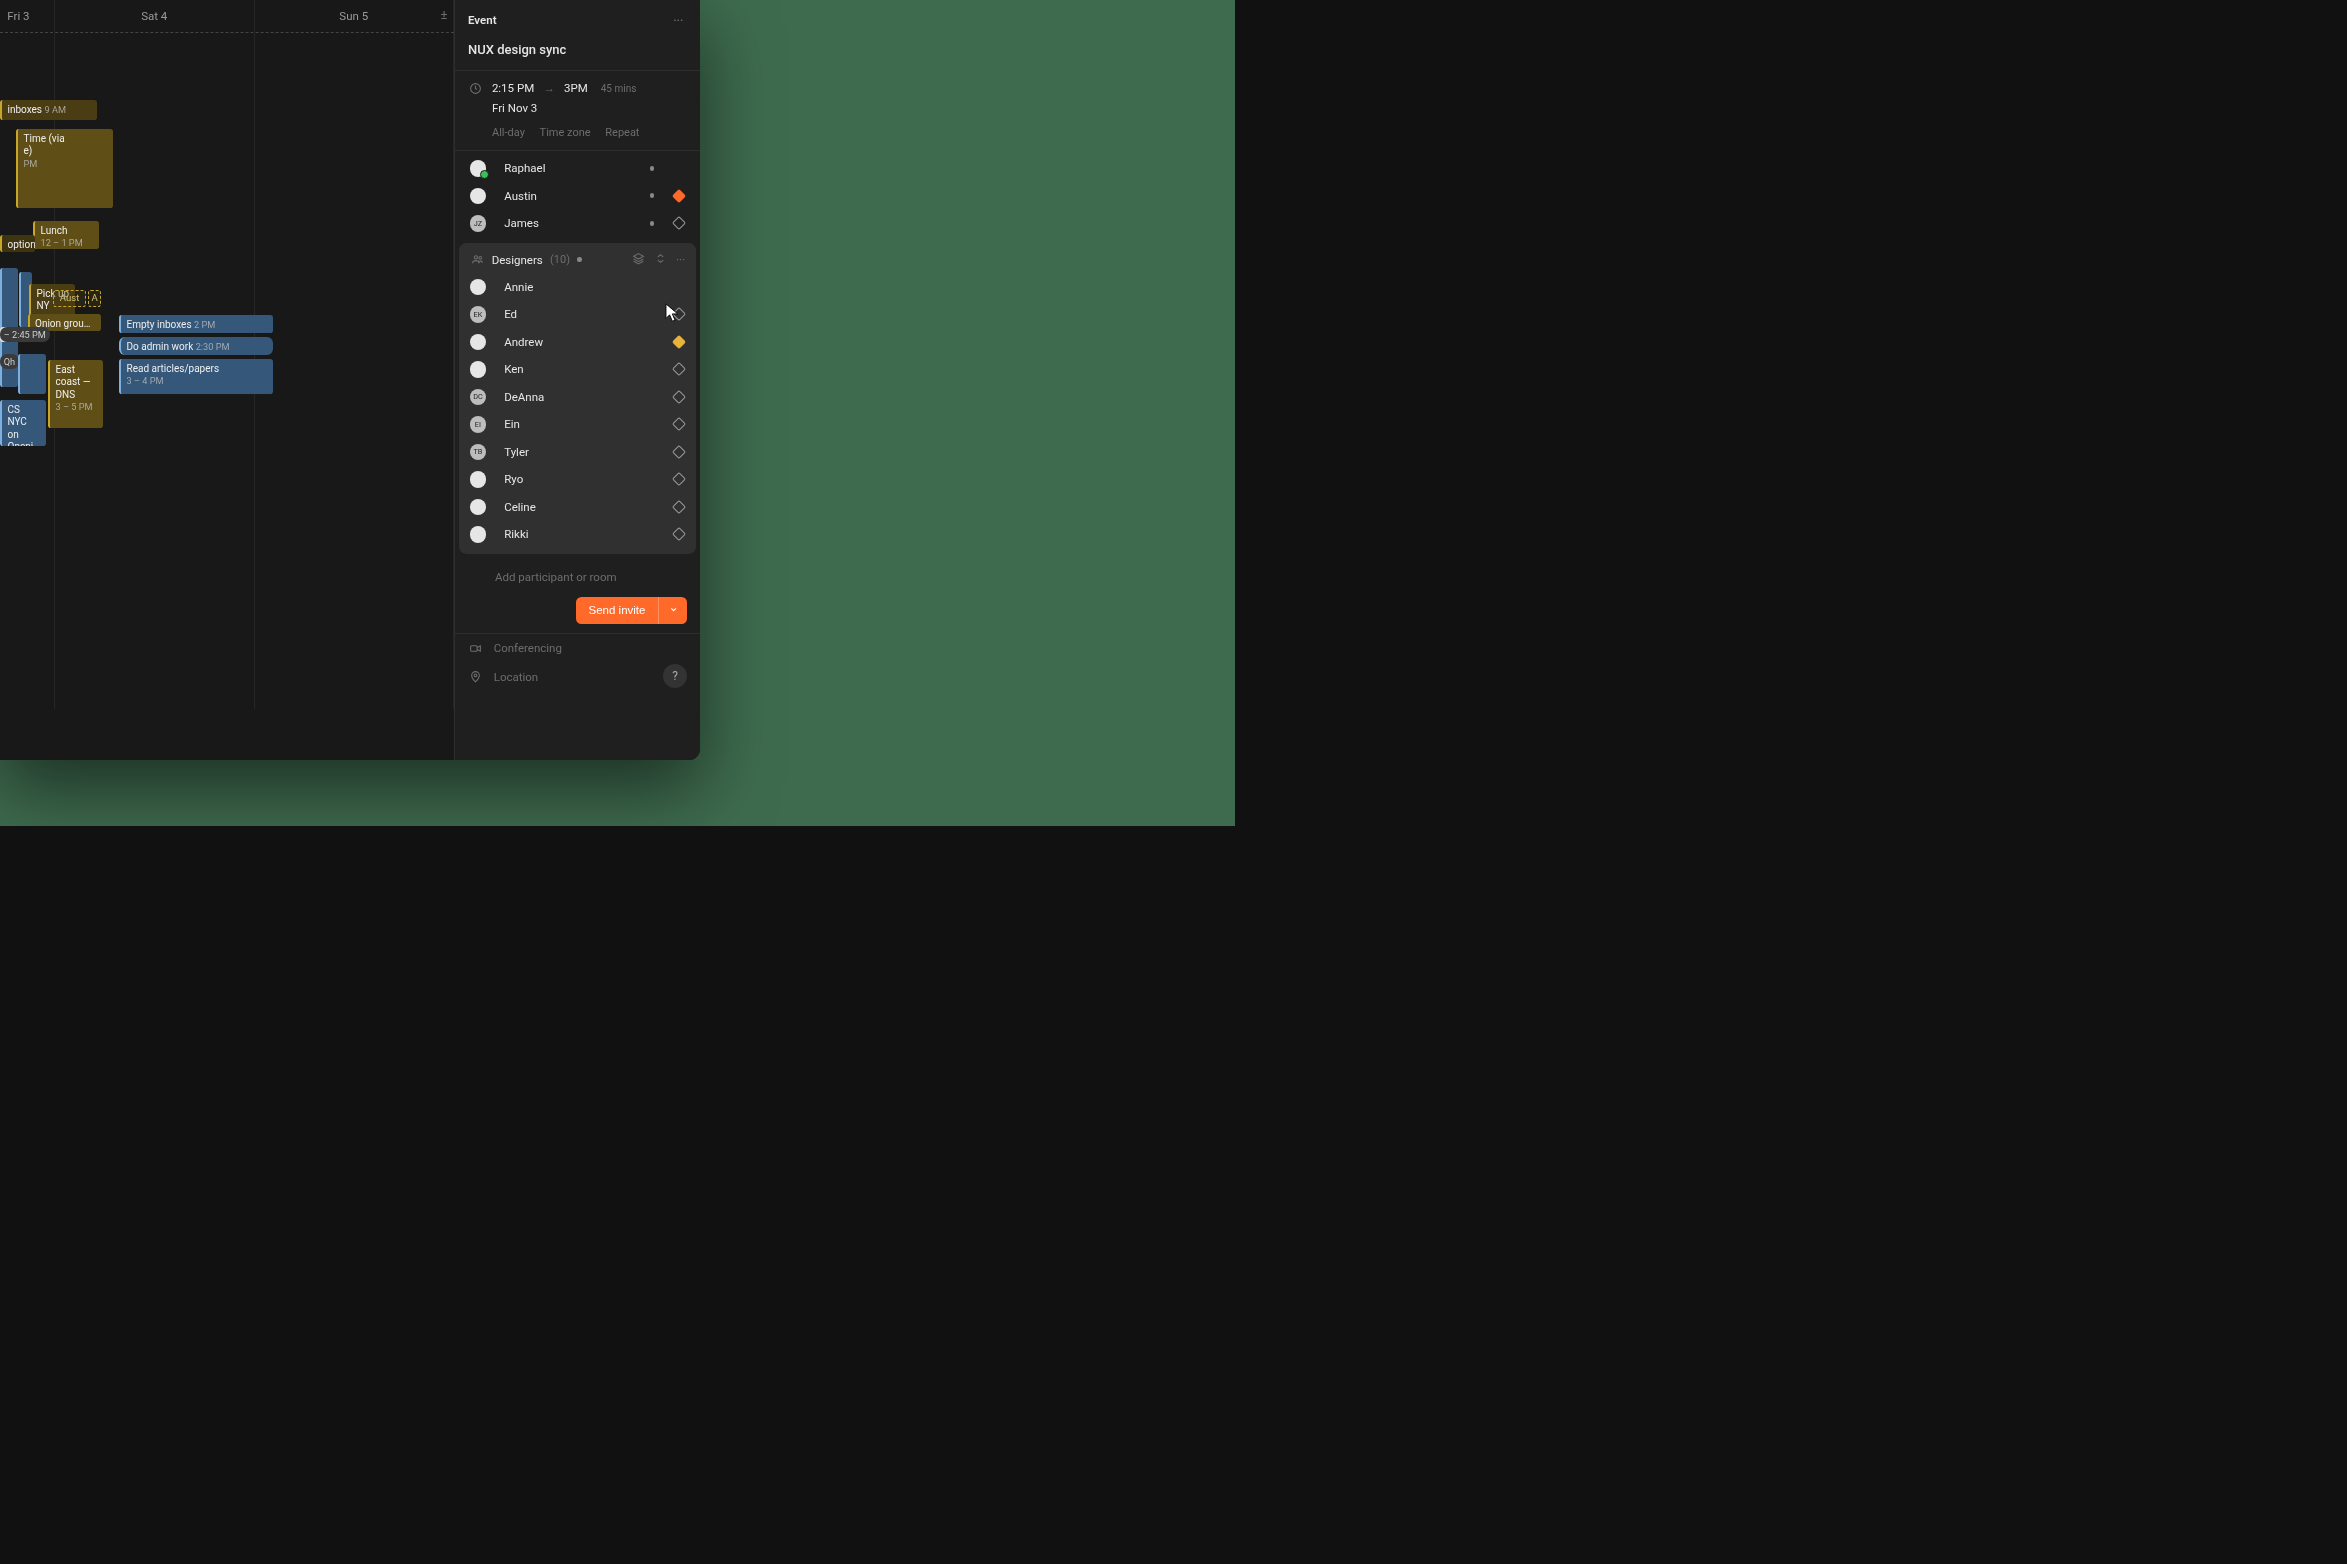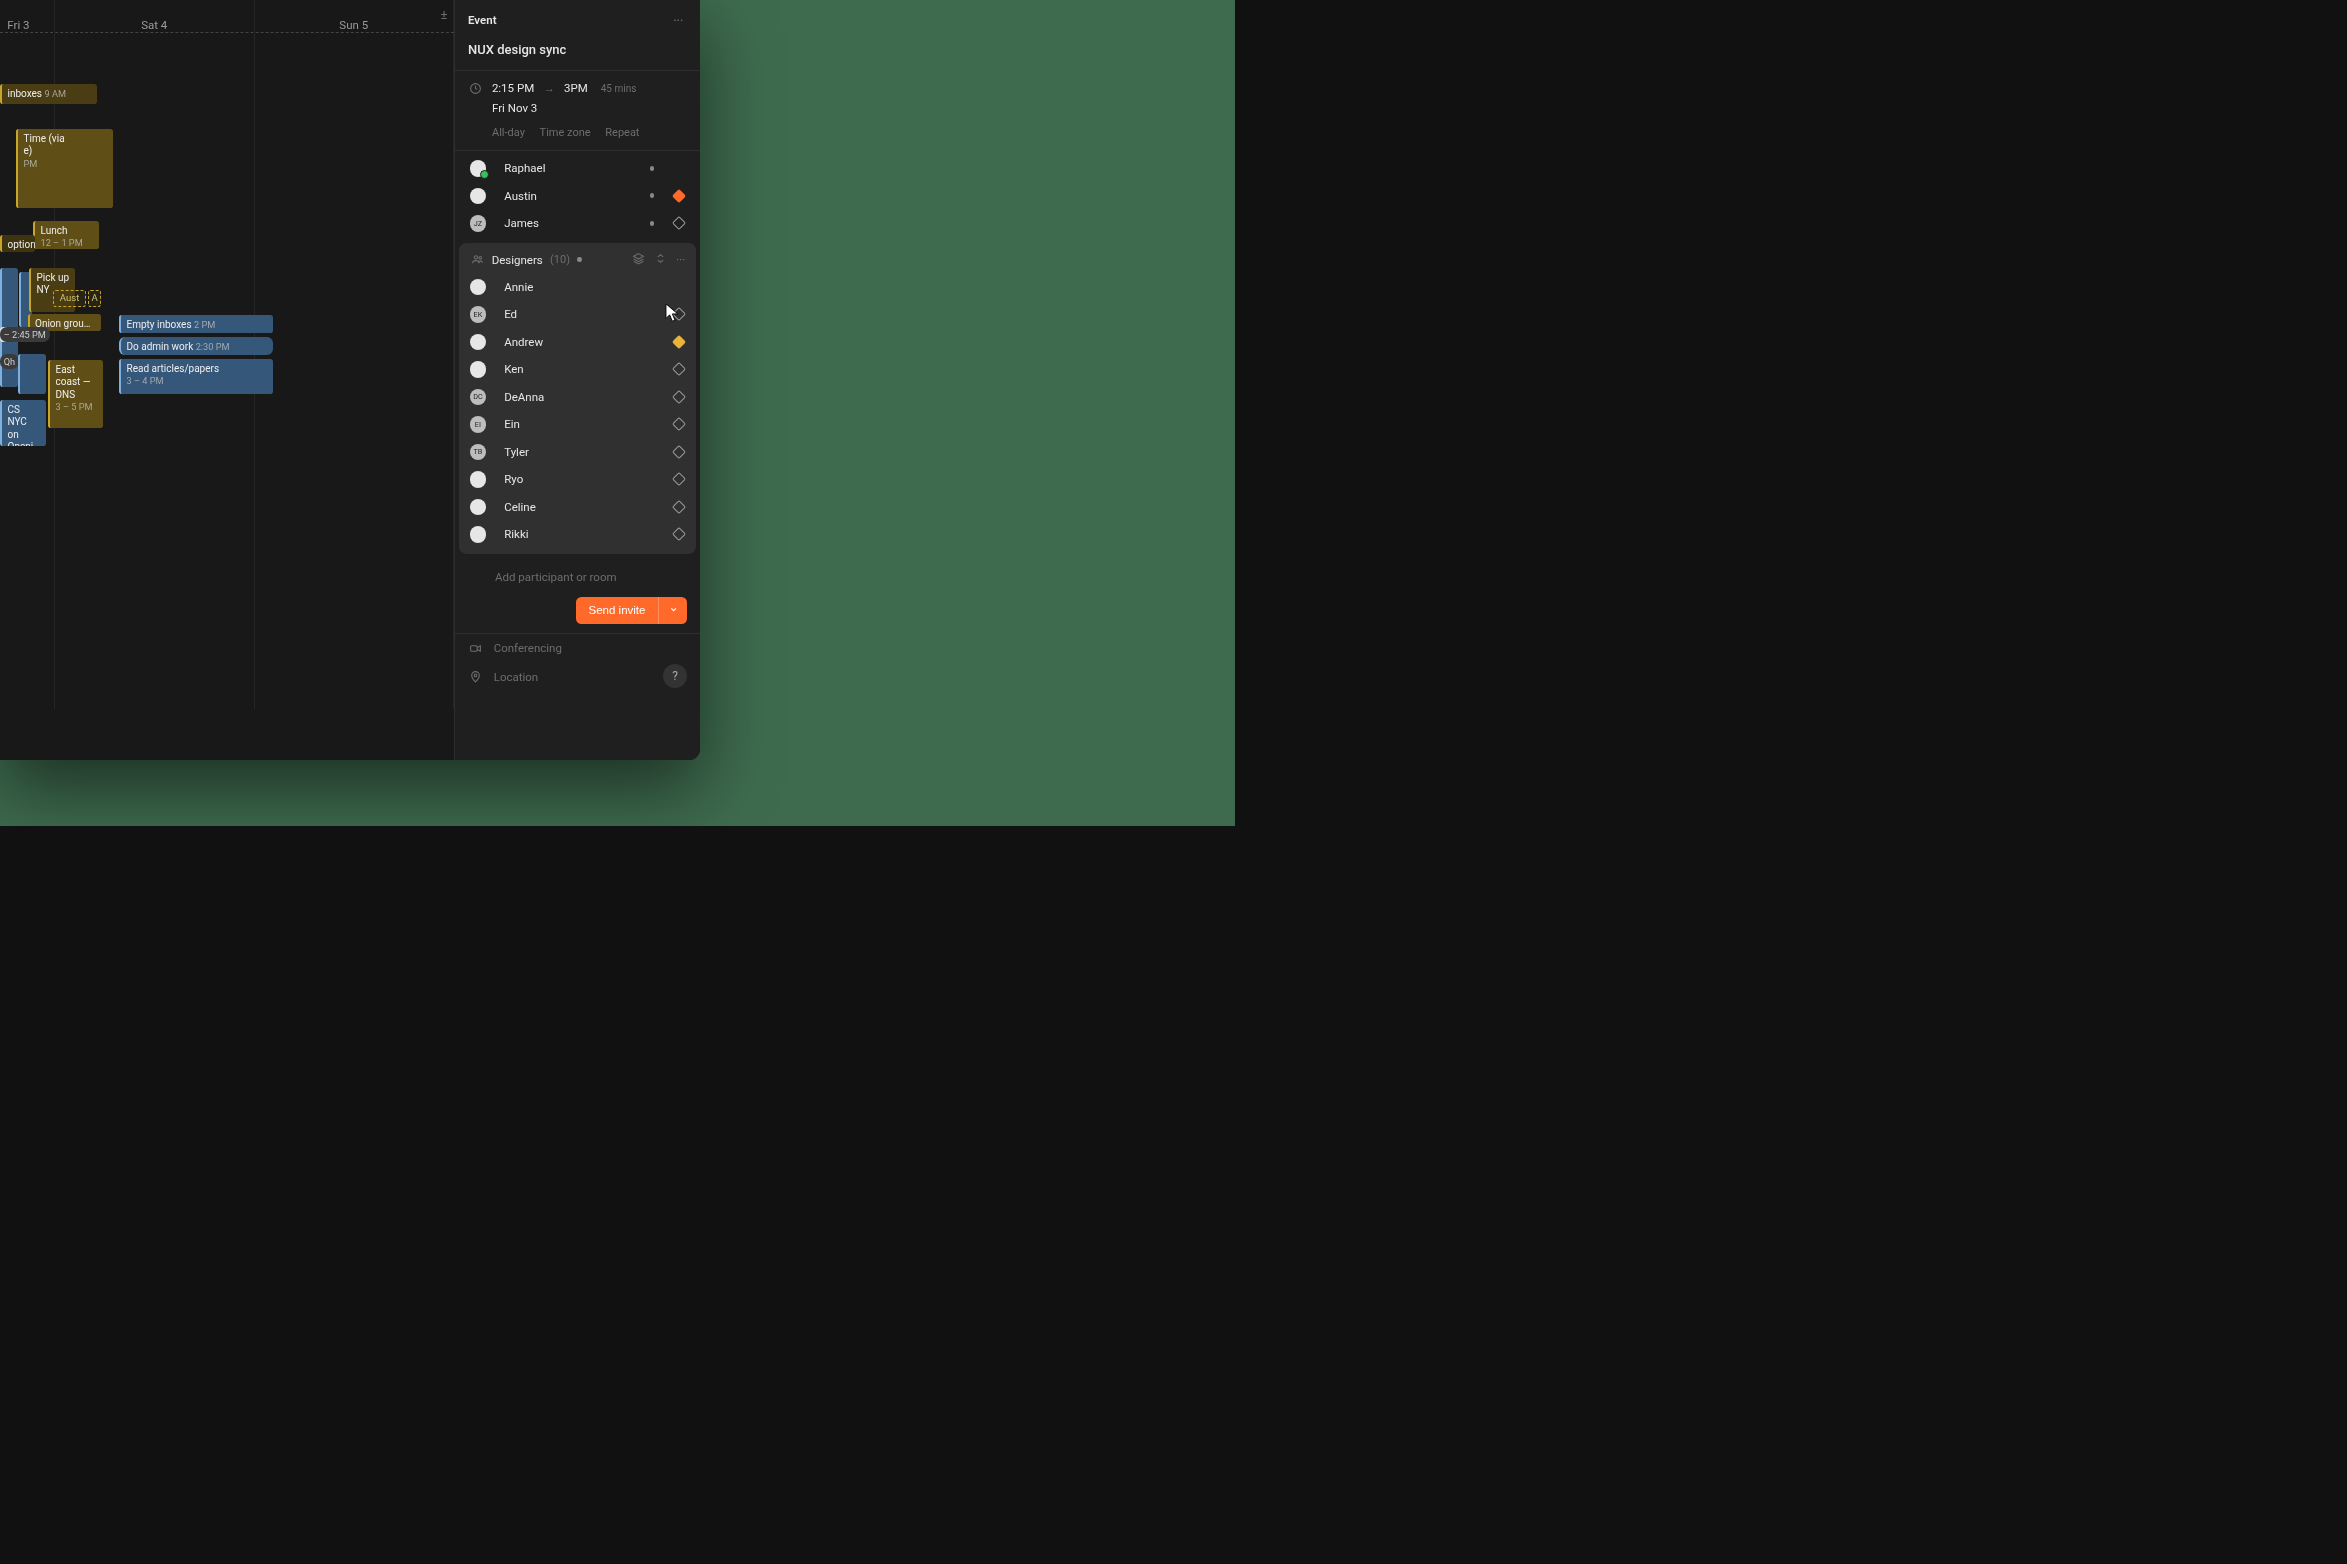--- a/index.html
+++ b/index.html
@@ -61,21 +61,21 @@
   .cal-header {
     display: flex;
     height: 33px;
     border-bottom: 0.9px dashed #444;
     font-size: 11.5px;
     color: var(--text-secondary);
   }
   .cal-day-head {
     flex: 1;
     display: flex;
-    align-items: flex-end;
+    align-items: center;
     justify-content: center;
     border-right: 0.9px solid #262626;
     position: relative;
   }
   .cal-day-head.compact { flex: 0 0 55px; justify-content: flex-start; padding-left: 7.3px;}
   .cal-plusminus {
     position:absolute; right:5.5px; top:7.3px; color:var(--text-tertiary); font-size:13px;
   }
 
   .cal-allday {
@@ -117,21 +117,21 @@
     padding:3.7px 5.5px;
     overflow:hidden;
     line-height:1.25;
   }
   .cal-ev .title{color:#eee;}
   .cal-ev .time{color:#bdbdbdcc;font-size:9.2px;}
 
   .olive-solid{background:#5f4f16;border-left:2.8px solid #c8a62a;}
   .olive-dim{background:#3e3410;border-left:2.8px solid #c8a62a;}
   .blue-solid{background:var(--blue-event);border-left:2.8px solid #7db0df;}
-  .clip{background:#4a3d13;border-left:2.8px solid #c8a62a;}
+  .clip{background:#4a3d13;border-left:2.8px solid #c8a62a;margin-top:16px;}
   .dashbox{background:#4a3d1350;border:1.4px dashed #c8a62a;font-size:9.6px;color:#d0c070;display:flex;align-items:center;justify-content:center;}
   .tinygrey{background:#3a3a3a;color:#ccc;border-radius:7px;padding:1.8px 3.7px;font-size:9.2px;}
 
   
   .panel {
     width: 246px;
     background: var(--bg-panel);
     border-left: 0.9px solid var(--border-subtle);
     display:flex; flex-direction:column;
     position: relative;

